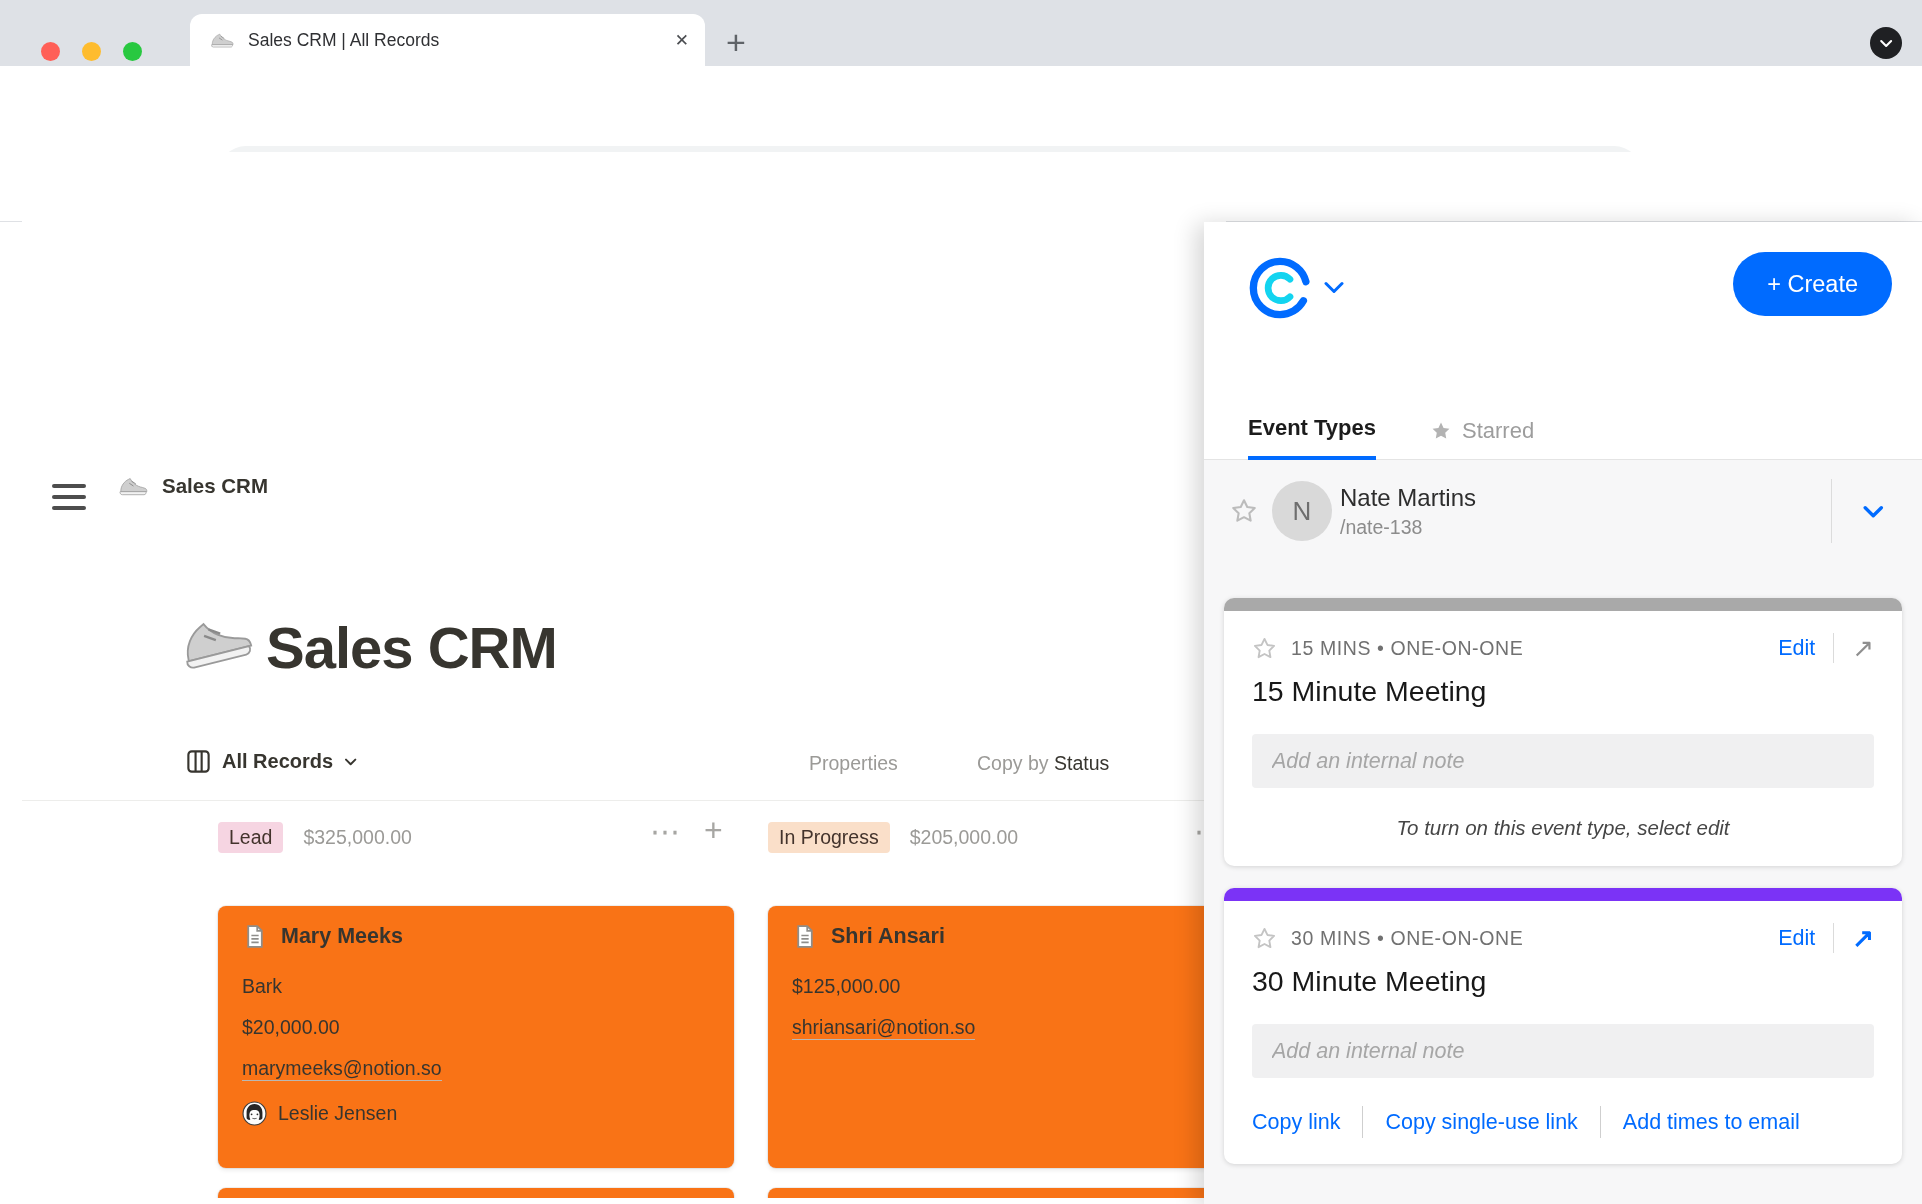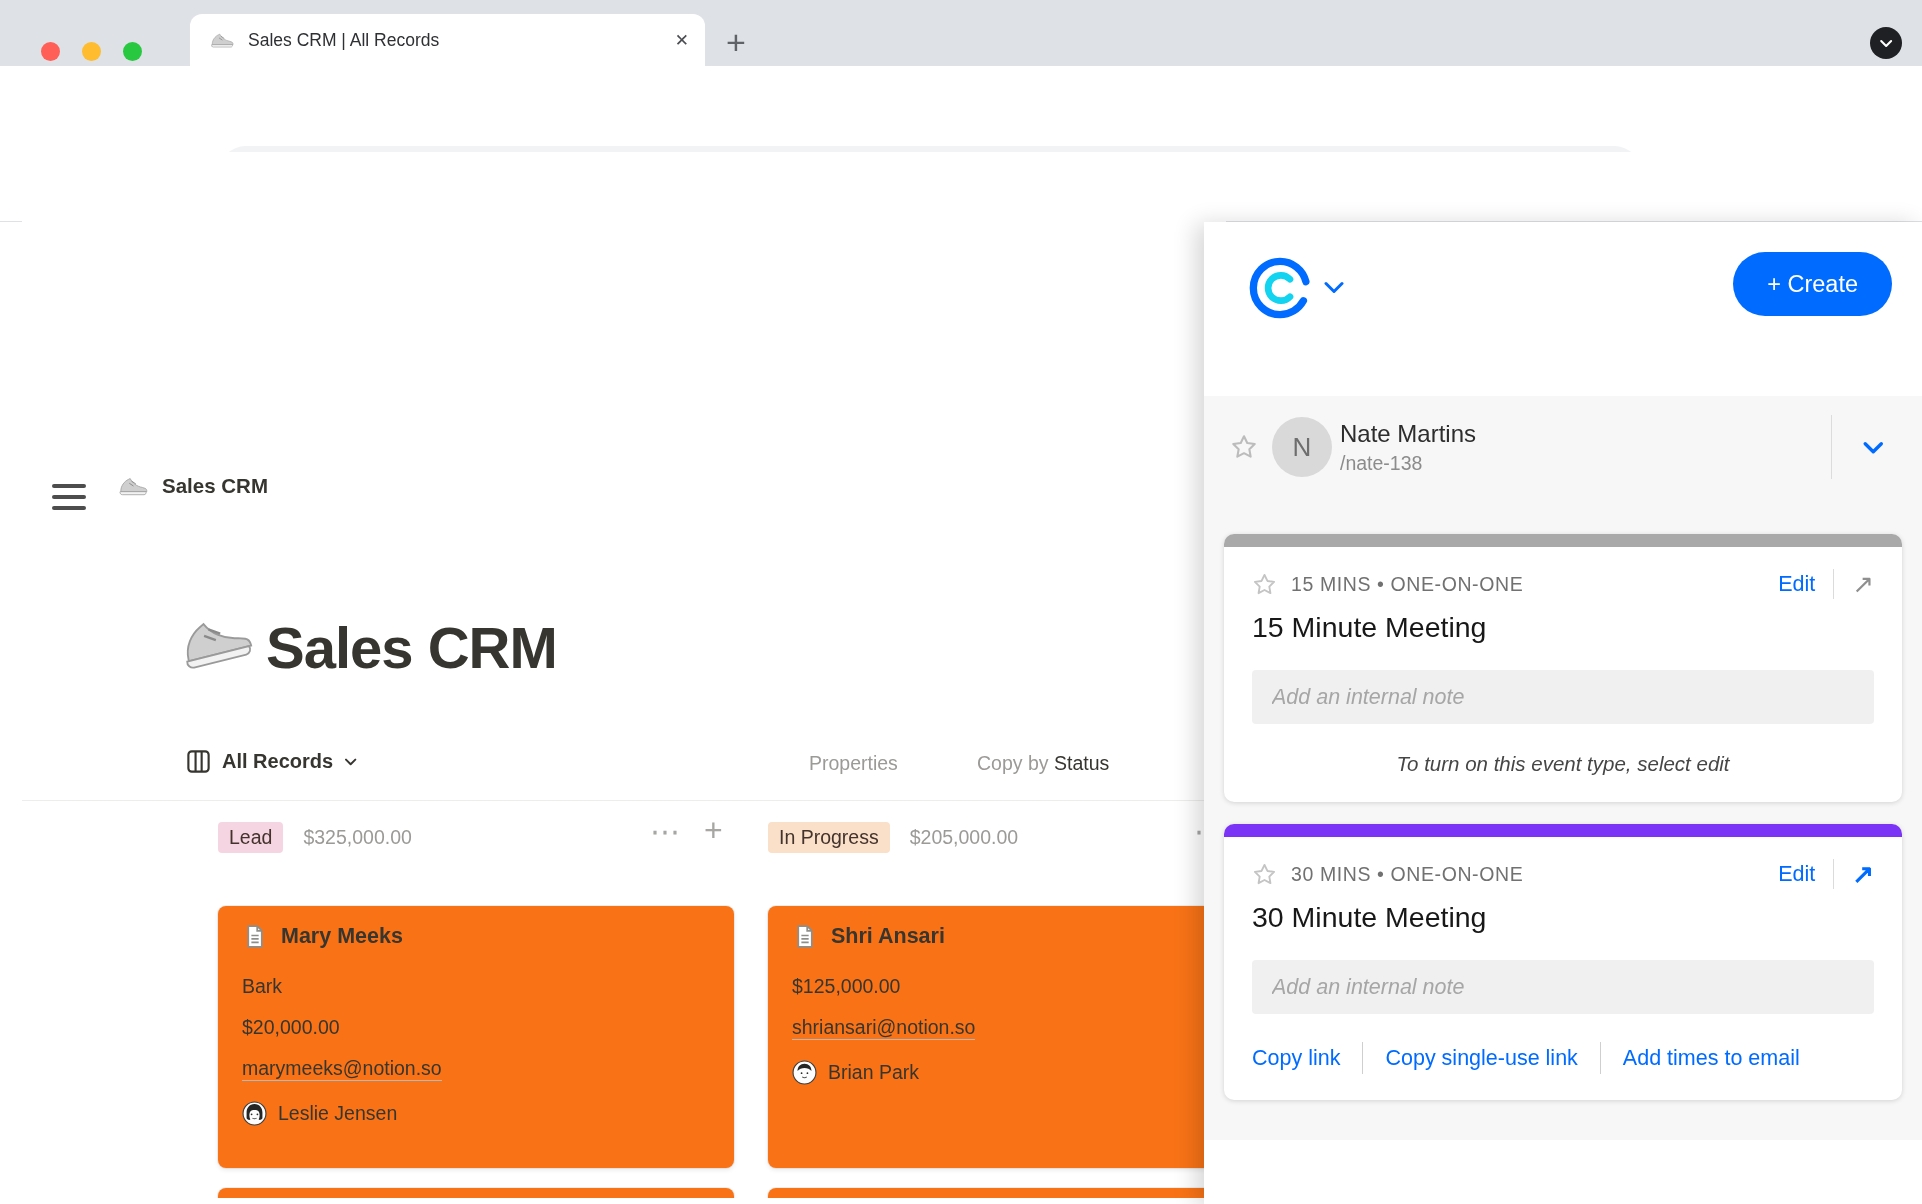--- a/index.html
+++ b/index.html
@@ -302,26 +302,20 @@
 
     <div class="kcard" style="left:746px;top:690px">
       <div class="ktitle">
           <svg width="25" height="25" viewBox="0 0 24 24">
             <use href="#doc"></use>
           </svg>
         <span>Shri Ansari</span>
         </div>
       <div class="kfield">$125,000.00</div>
       <div class="kfield kemail"><span>shriansari@notion.so</span></div>
-      <div class="kperson">
-        <svg width="25" height="25" viewBox="0 0 24 24">
-            <use href="#face-man"></use>
-          </svg>
-        <span>Brian Park</span>
-        </div>
     </div>
 
     <div class="kcard" style="left:746px;top:972px">
       
       
       
       
       
     </div>
   </div>
@@ -333,20 +327,29 @@
           <circle cx="24" cy="24" r="20" fill="none" stroke="#006bff" stroke-width="5.5" stroke-dasharray="110 16" stroke-dashoffset="-10" stroke-linecap="round"></circle>
           <path d="M31.5 17.5 a9.5 9.5 0 1 0 0 13" fill="none" stroke="#12d4f0" stroke-width="5" stroke-linecap="round"></path>
         </svg>
         <svg width="20" height="14" viewBox="0 0 20 14" style="color:#006bff">
           <path d="M2 2.5l8 8 8-8" fill="none" stroke="currentColor" stroke-width="3" stroke-linecap="round" stroke-linejoin="round"></path>
         </svg>
       </div>
       <button class="createbtn">+ Create</button>
     </div>
 
+    <div class="ptabs">
+      <span class="ptab active">Event Types</span>
+      <span class="ptab idle">
+        <svg width="22" height="22" viewBox="0 0 24 24">
+          <path d="M12 2.8l2.8 5.8 6.4.9-4.6 4.5 1.1 6.3L12 17.3 6.3 20.3l1.1-6.3L2.8 9.5l6.4-.9z" fill="#b3b3b3"></path>
+          </svg>
+        <span>Starred</span>
+      </span>
+    </div>
 
     <div class="plist">
       <div class="nrow">
         <svg width="28" height="28" viewBox="0 0 24 24" style="color:#bcbcbc">
             <use href="#star-o"></use>
           </svg>
         <div class="navatar">N</div>
         <div style="margin-left:8px">
           <div class="nname">Nate Martins</div>
           <div class="nhandle">/nate-138</div>

